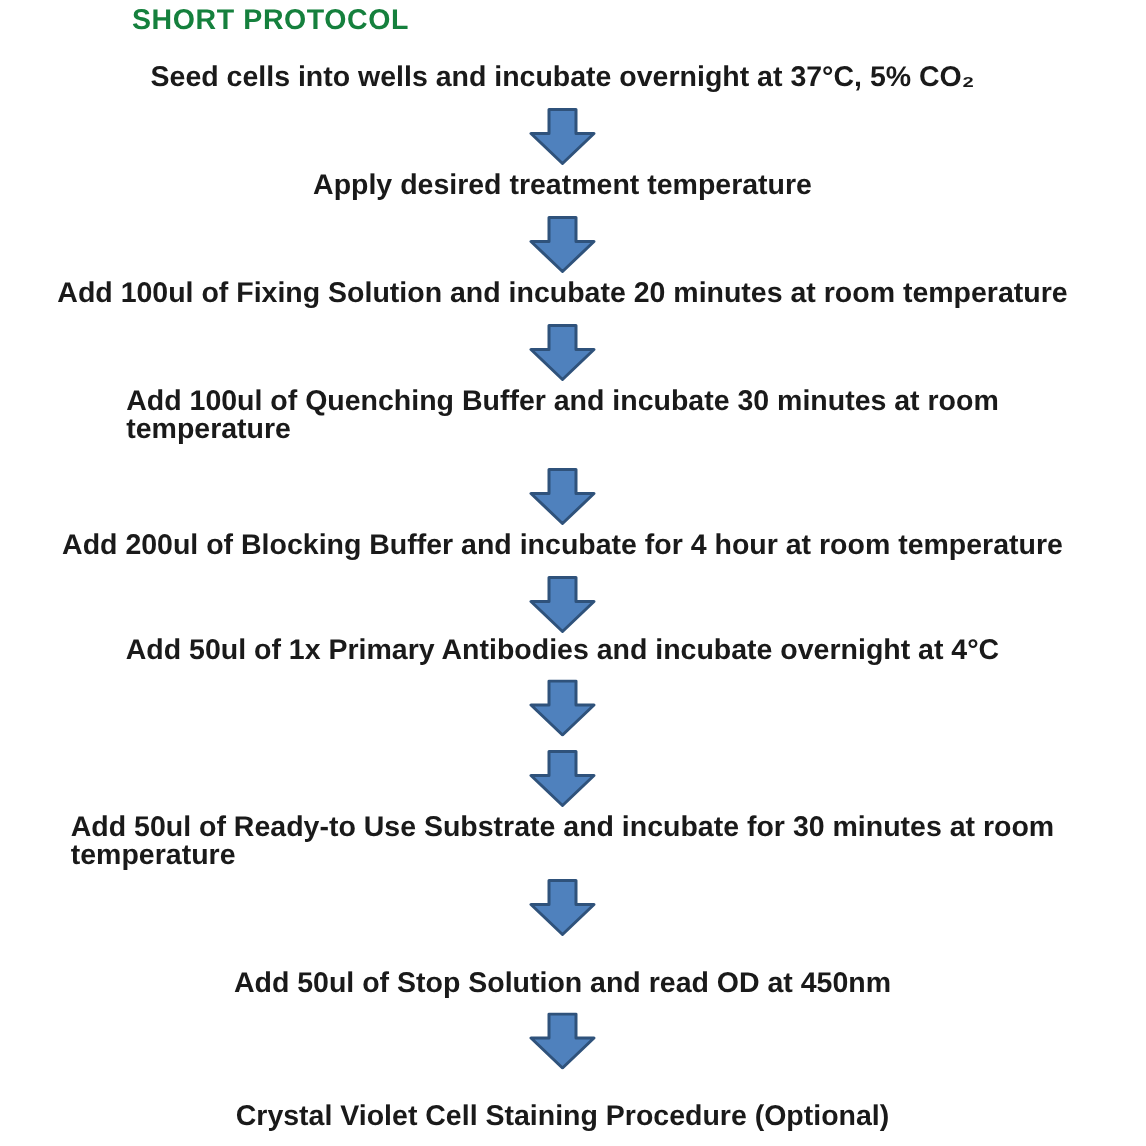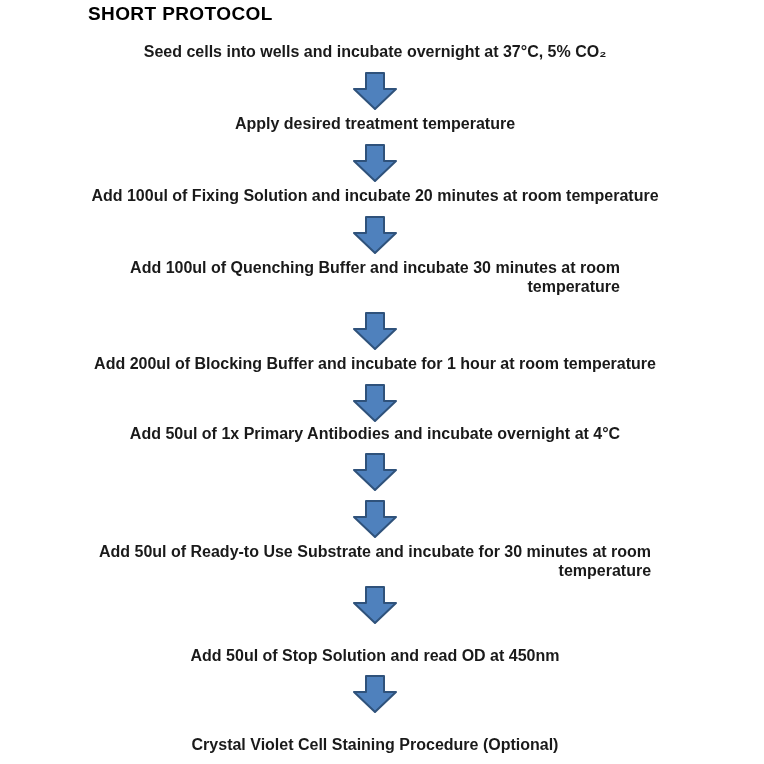--- a/index.html
+++ b/index.html
@@ -17,38 +17,38 @@
     overflow: hidden;
     font-family: "Liberation Sans", "DejaVu Sans", sans-serif;
   }
   .title {
     position: absolute;
     left: 88px;
     top: 3px;
     font-size: 19px;
     font-weight: bold;
     letter-spacing: 0.4px;
-    color: #000000;
+    color: #15803d;
     white-space: nowrap;
   }
   .flow {
     position: absolute;
     top: 44px;
     left: 0;
     width: 750px;
     display: flex;
     flex-direction: column;
     align-items: center;
   }
   .step {
-    font-size: 16px;
+    font-size: 19px;
     font-weight: bold;
     line-height: 16px;
     color: var(--text-color);
-    text-align: right;
+    text-align: left;
     white-space: pre-line;
     margin-top: 6px;
   }
   .step.first { margin-top: 0; }
   .step.two-line { line-height: 19px; }
   .step.m4 { margin-top: 4px; }
   .step.m8 { margin-top: 24px; }
   .arrow {
     margin-top: 12px;
     width: 46px;
@@ -98,21 +98,21 @@
 
     <div class="step two-line m4">Add 100ul of Quenching Buffer and incubate 30 minutes at room
 temperature</div>
 
     <div class="arrow a4">
       <svg viewBox="0 0 46 38" aria-hidden="true">
         <polygon points="14,1 32,1 32,17 44,17 23,37 2,17 14,17" fill="var(--arrow-fill)" stroke="var(--arrow-border)" stroke-width="2" stroke-linejoin="round"></polygon>
       </svg>
     </div>
 
-    <div class="step">Add 200ul of Blocking Buffer and incubate for 1 hour at room temperature</div>
+    <div class="step">Add 200ul of Blocking Buffer and incubate for 4 hour at room temperature</div>
 
     <div class="arrow">
       <svg viewBox="0 0 46 38" aria-hidden="true">
         <polygon points="14,1 32,1 32,17 44,17 23,37 2,17 14,17" fill="var(--arrow-fill)" stroke="var(--arrow-border)" stroke-width="2" stroke-linejoin="round"></polygon>
       </svg>
     </div>
 
     <div class="step m4">Add 50ul of 1x Primary Antibodies and incubate overnight at 4°C</div>
 
     <div class="arrow a6">

